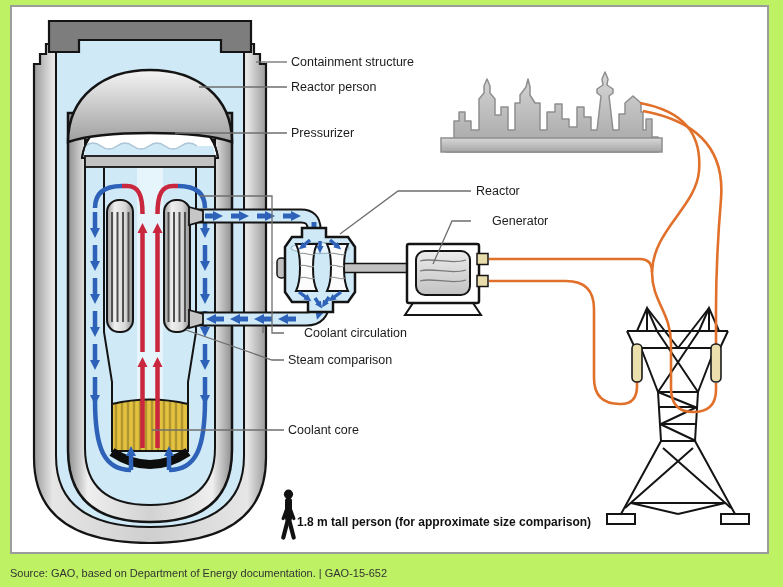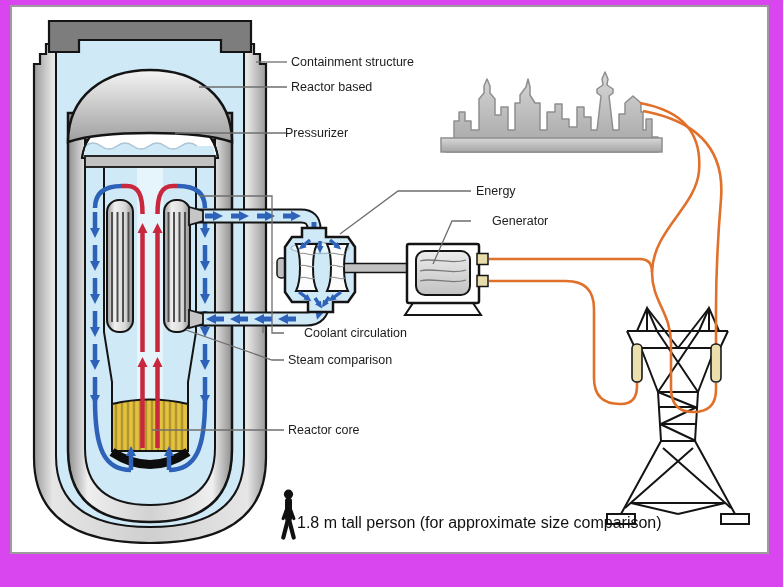--- a/index.html
+++ b/index.html
@@ -1,23 +1,23 @@
 <!DOCTYPE html>
 <html><head>
 <meta charset="utf-8">
 <style>
   html,body{margin:0;padding:0;background:#fff;}
-  .stage{position:relative;width:783px;height:587px;background:#d946ef;
+  .stage{position:relative;width:783px;height:587px;background:#bef264;
          font-family:"Liberation Sans",sans-serif;overflow:hidden;}
   .frame{position:absolute;left:10px;top:5px;width:759px;height:549px;
          border:2px solid #9c9c9c;box-sizing:border-box;background:#fff;}
   svg.gfx{position:absolute;left:0;top:0;}
   .lbl{position:absolute;font-size:12.5px;color:#1c1c1c;white-space:nowrap;
        line-height:1.15;transform:translateY(-50%);}
-  .note{font-weight:normal;font-size:16px;color:#111;}
+  .note{font-weight:bold;font-size:12px;color:#111;}
   .source{font-size:11px;color:#333;}
 </style>
 </head>
 <body>
 
 <div class="stage">
   <div class="frame"></div>
 
   <svg class="gfx" width="783" height="587" viewBox="0 0 783 587">
     <defs>
@@ -282,21 +282,22 @@
       <path d="M175,133 L287,133"></path>
       <path d="M340,234 L398,191 L471,191"></path>
       <path d="M433,264 L452,221 L471,221"></path>
       <path d="M200,196 L272,196 L272,333 L284,333 M263,327 L263,333"></path>
       <path d="M186,330 L272,360 L284,360"></path>
       <path d="M152,430 L284,430"></path>
     </g>
   </svg>
 
   <div class="lbl" style="left:291px;top:62px">Containment structure</div>
-  <div class="lbl" style="left:291px;top:87px">Reactor based</div>
-  <div class="lbl" style="left:285px;top:133px">Pressurizer</div>
-  <div class="lbl" style="left:476px;top:191px">Energy</div>
+  <div class="lbl" style="left:291px;top:87px">Reactor person</div>
+  <div class="lbl" style="left:291px;top:133px">Pressurizer</div>
+  <div class="lbl" style="left:476px;top:191px">Reactor</div>
   <div class="lbl" style="left:492px;top:221px">Generator</div>
   <div class="lbl" style="left:304px;top:333px">Coolant circulation</div>
   <div class="lbl" style="left:288px;top:360px">Steam comparison</div>
-  <div class="lbl" style="left:288px;top:430px">Reactor core</div>
+  <div class="lbl" style="left:288px;top:430px">Coolant core</div>
   <div class="lbl note" style="left:297px;top:523px">1.8 m tall person (for approximate size comparison)</div>
+  <div class="lbl source" style="left:10px;top:573px">Source: GAO, based on Department of Energy documentation.  |  GAO-15-652</div>
 </div>
 
 </body></html>

